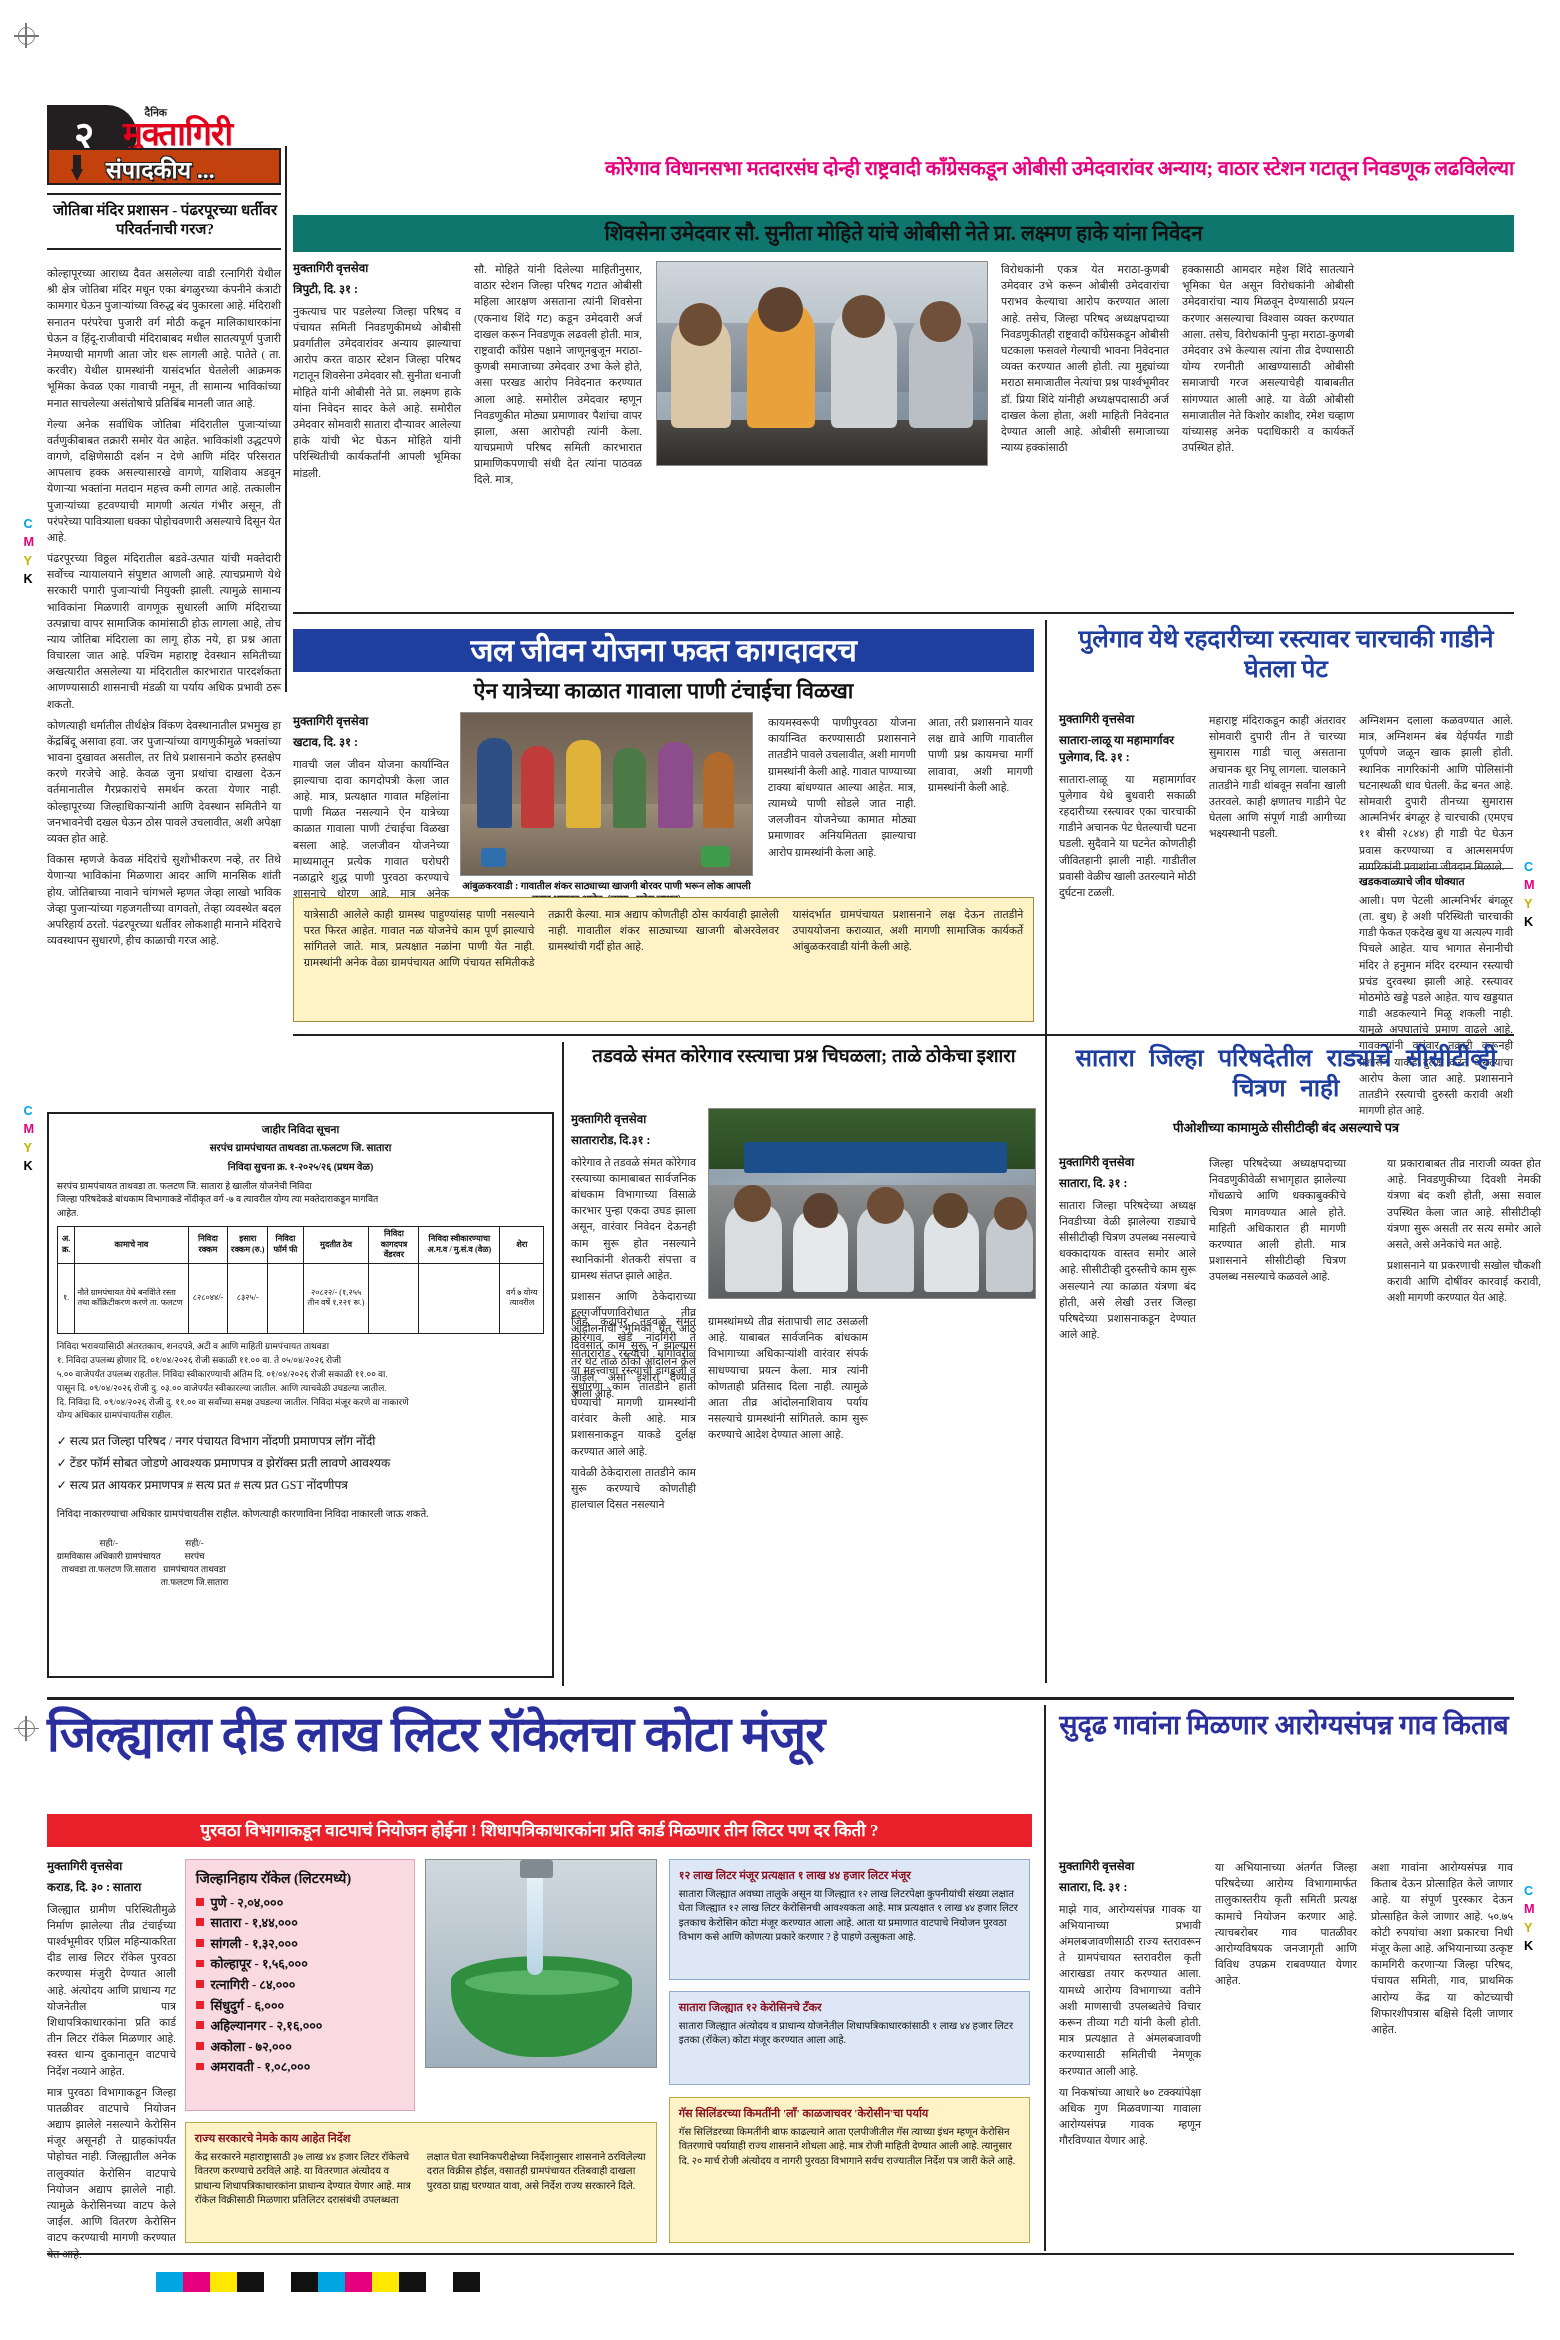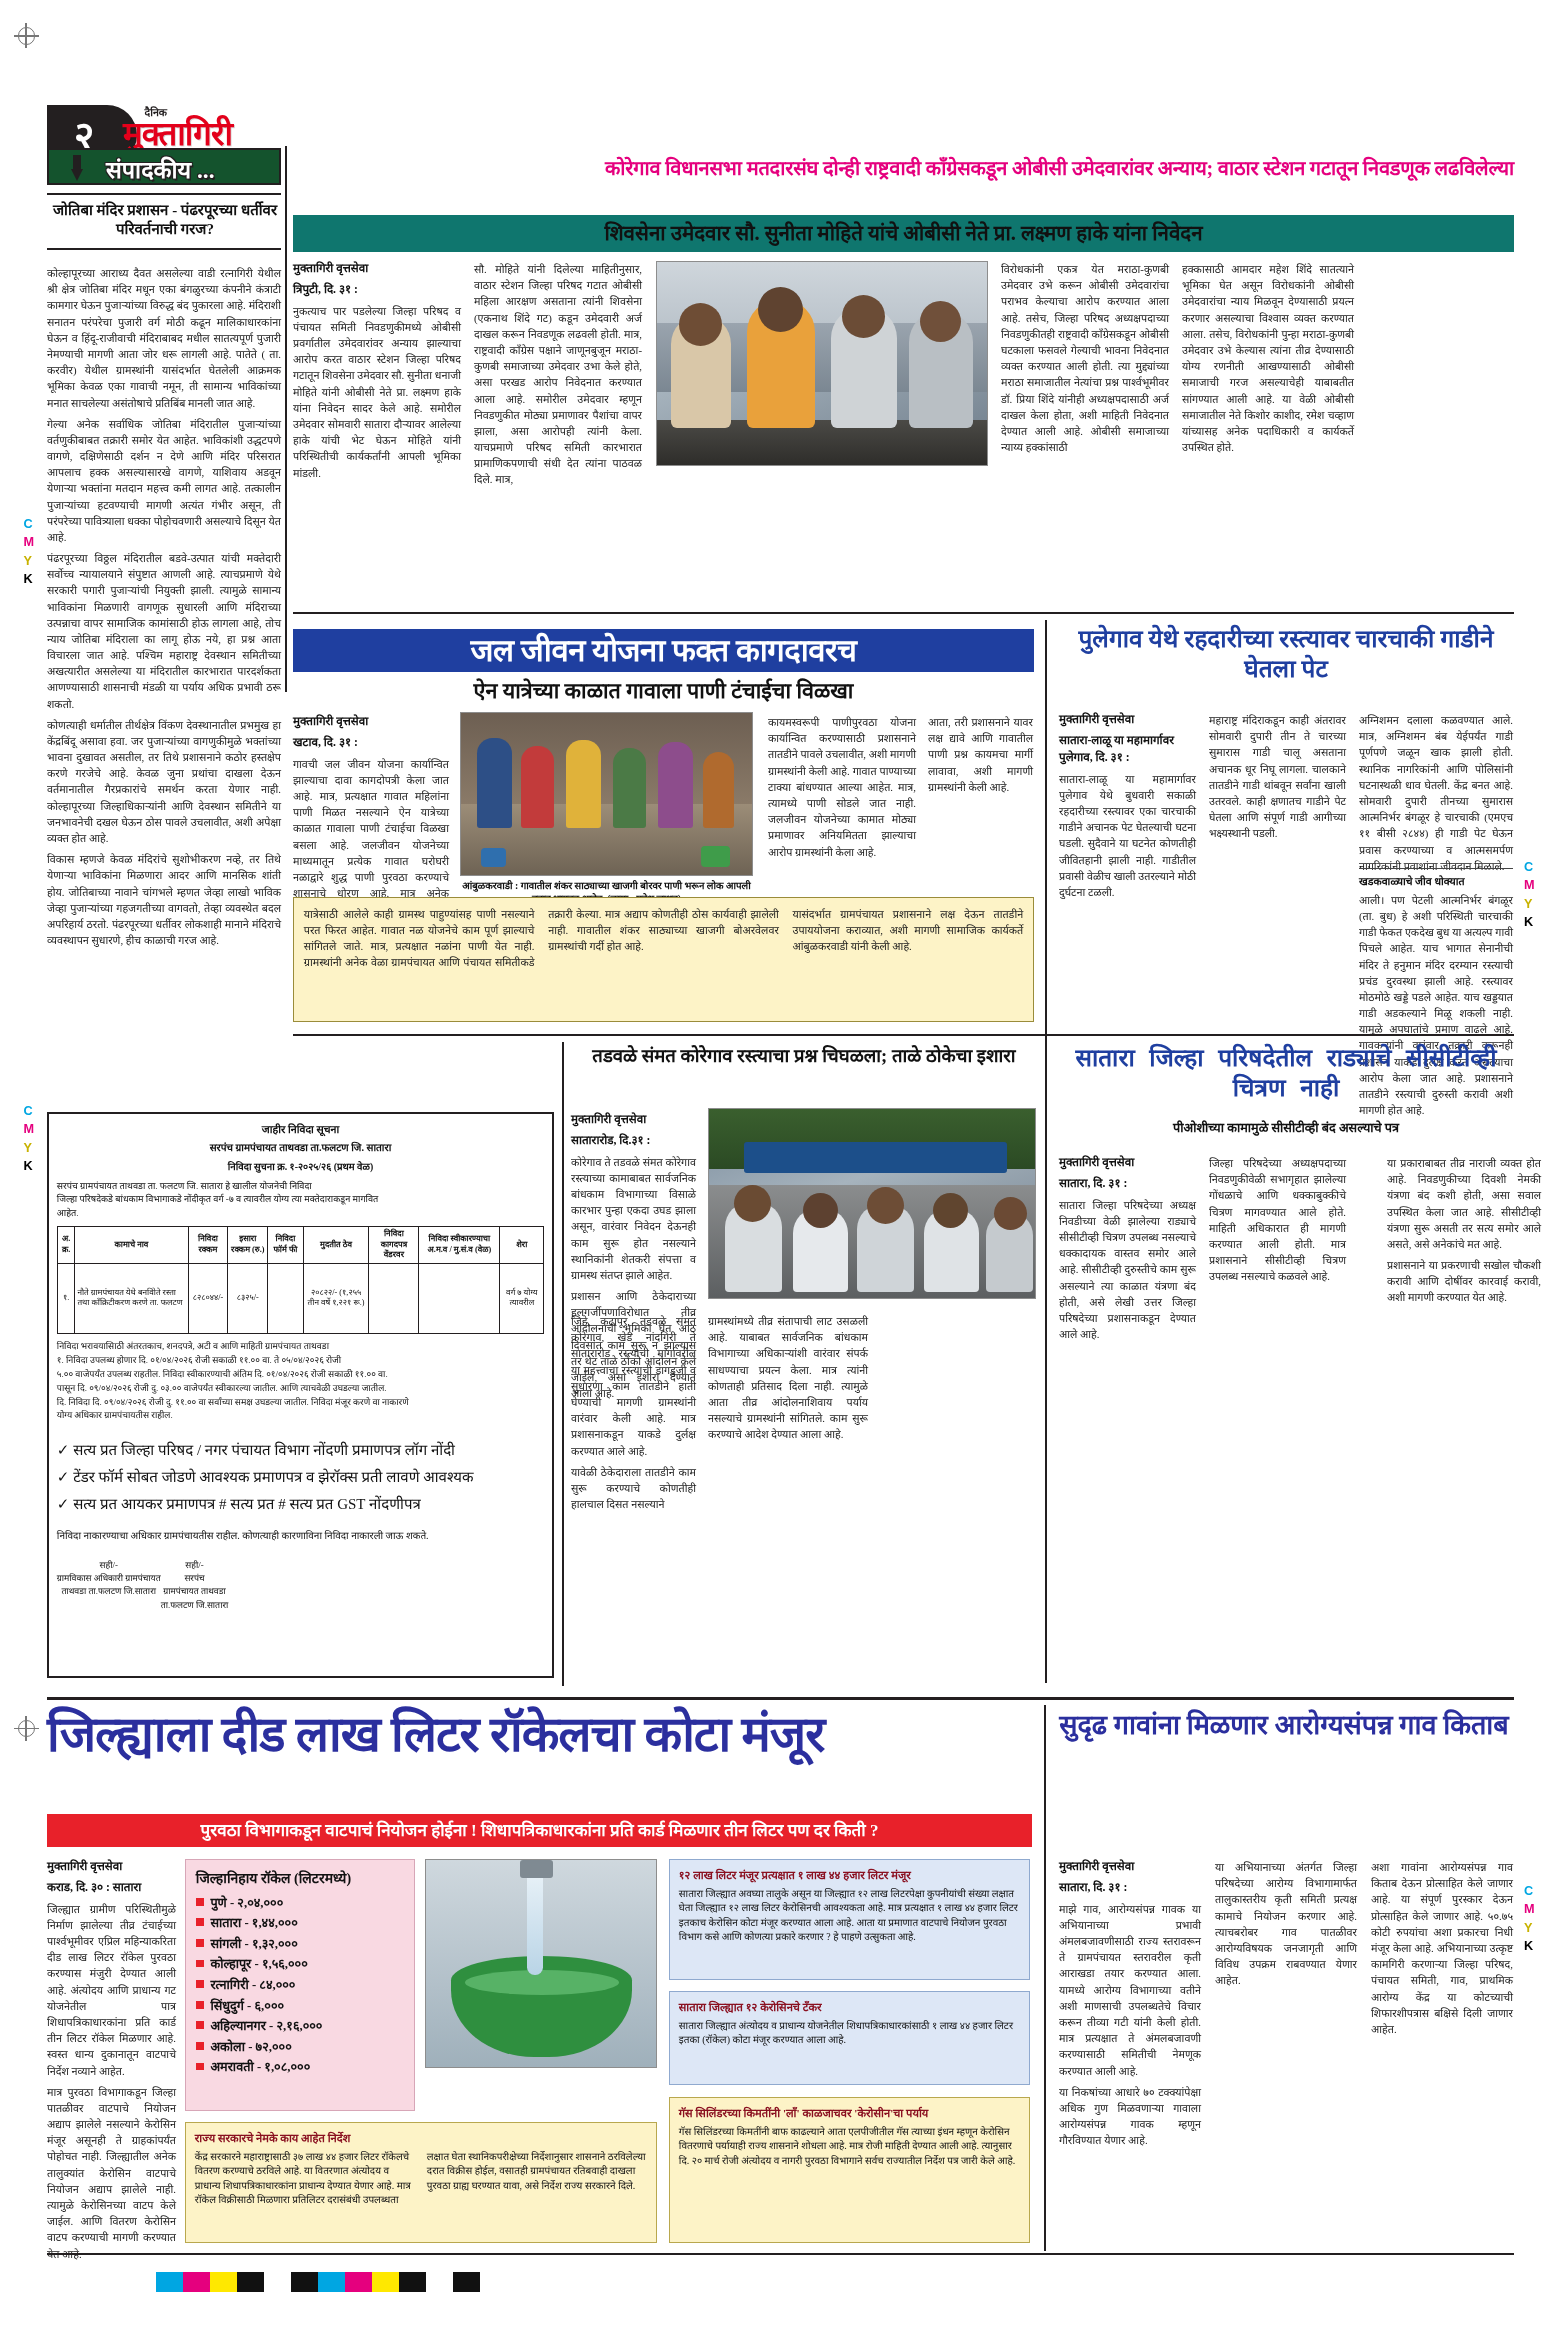--- a/index.html
+++ b/index.html
@@ -50,21 +50,21 @@
       margin-right:7.8px; vertical-align:2px; }
 
   
   .col-text { font-size:10.8px; line-height:1.5; text-align:justify; color:#1a1a1a;
       font-family:"Liberation Serif", serif; hyphens:auto; }
   .col-text p { margin:0 0 4.9px 0; }
   .byline { font-weight:bold; font-size:11.7px; line-height:1.45; margin-bottom:3.9px; }
 
   
   .edi-label { position:absolute; left:47px; top:148px; width:234px; height:37px;
-      border:2px solid #231f20; background:#14532d; }
+      border:2px solid #231f20; background:#c2410c; }
   .edi-label .nib { position:absolute; left:21.5px; top:4.9px; width:12.7px; height:27px; }
   .edi-label .nib:before { content:""; position:absolute; left:2px; top:0; width:8.8px; height:15.6px;
       background:#231f20; }
   .edi-label .nib:after { content:""; position:absolute; left:0; top:14.6px;
       border-left:6.3px solid transparent; border-right:6.3px solid transparent;
       border-top:12.7px solid #231f20; }
   .edi-label .txt { position:absolute; left:57px; top:2.9px; font-size:23.4px; font-weight:bold;
       color:#fff; text-shadow:1.5px 1.5px 0 #231f20, -1px -1px 0 #231f20, 1px -1px 0 #231f20, -1px 1px 0 #231f20; }
 
   .edi-head { position:absolute; left:47px; top:193px; width:234px;
@@ -447,21 +447,21 @@
 
     <div style="font-size:9px; line-height:1.55;">
       <div>निविदा भरावयासिाठी अंतरतकाच, शनदपत्रे, अटी व आणि माहिती ग्रामपंचायत ताथवडा</div>
       <div>१.  निविदा उपलब्ध होणार दि. ०१/०४/२०२६ रोजी सकाळी ११.०० वा. ते ०५/०४/२०२६ रोजी</div>
       <div>५.०० वाजेपर्यंत उपलब्ध राहतील. निविदा स्वीकारण्याची अंतिम दि. ०१/०४/२०२६ रोजी सकाळी ११.०० वा.</div>
       <div>पासून दि. ०९/०४/२०२६ रोजी दु. ०३.०० वाजेपर्यंत स्वीकारल्या जातील. आणि त्याचवेळी उघडल्या जातील.</div>
       <div>दि. निविदा दि. ०९/०४/२०२६ रोजी दु. ११.०० वा सर्वांच्या समक्ष उघडल्या जातील. निविदा मंजूर करणे वा नाकारणे</div>
       <div>योग्य अधिकार ग्रामपंचायतीस राहील.</div>
     </div>
 
-    <div style="font-size:15px; line-height:1.8; margin-top:14px;">
+    <div style="font-size:12px; line-height:1.8; margin-top:8px;">
       <div>
         <span>✓</span>
         <span>सत्य प्रत जिल्हा परिषद / नगर पंचायत विभाग नोंदणी प्रमाणपत्र लॉग नोंदी</span>
       </div>
       <div>
         <span>✓</span>
         <span>टेंडर फॉर्म सोबत जोडणे आवश्यक प्रमाणपत्र व झेरॉक्स प्रती लावणे आवश्यक</span>
       </div>
       <div>
         <span>✓</span>

